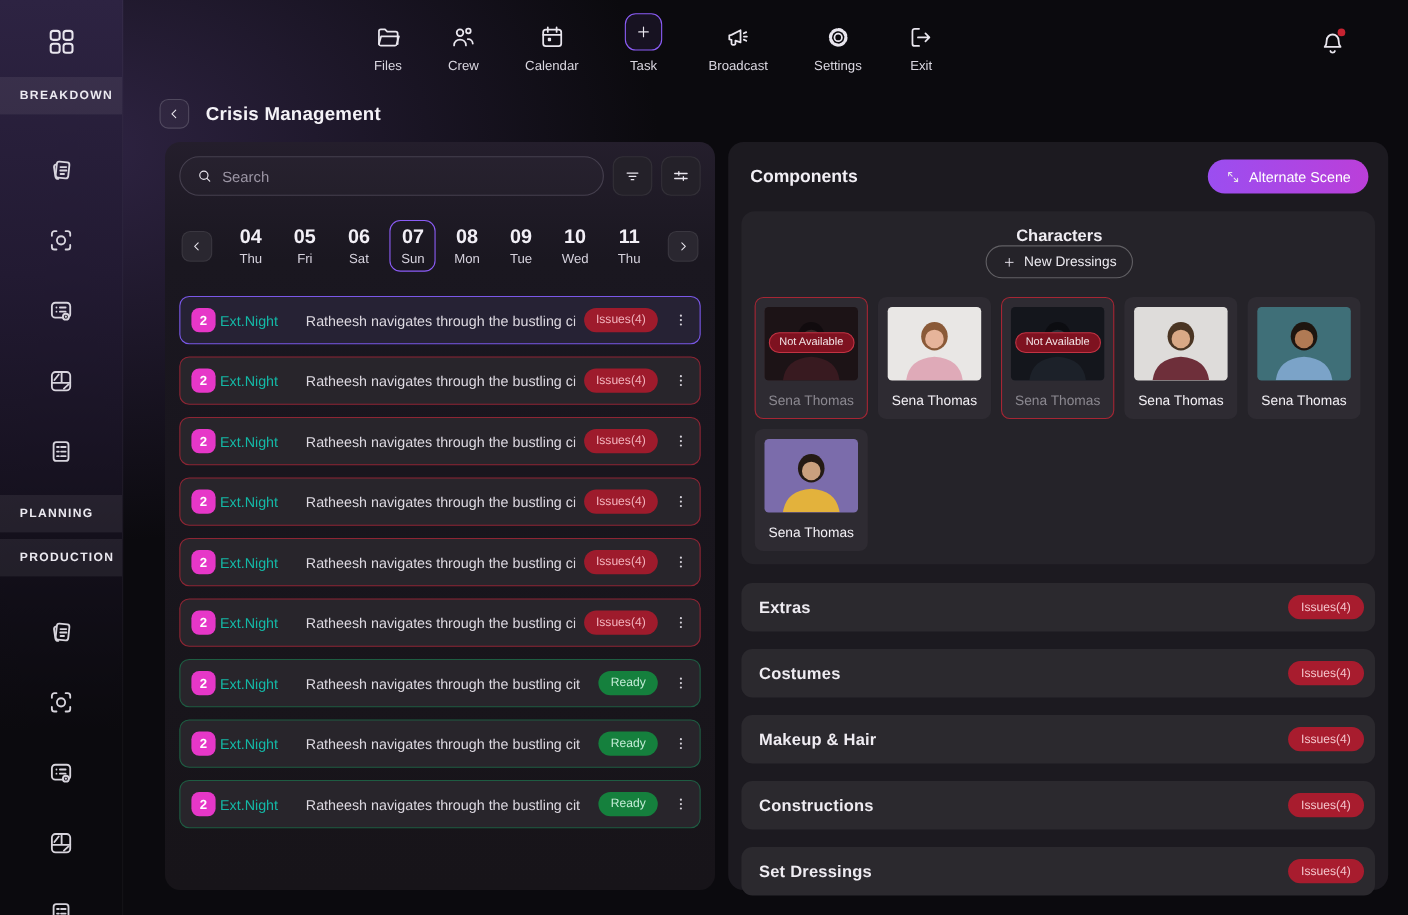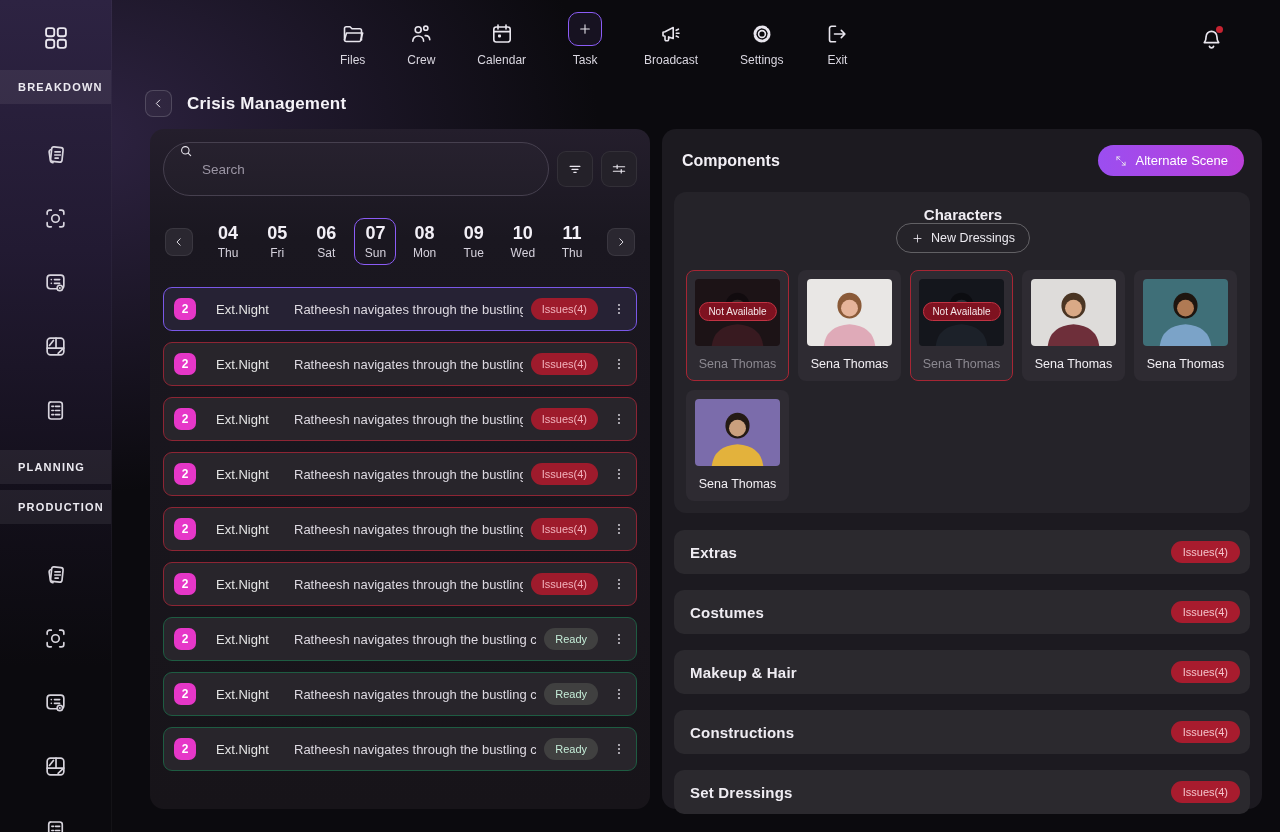--- a/index.html
+++ b/index.html
@@ -59,21 +59,21 @@
 
   
   .panels { display:flex; gap:12px; margin:12px 18px 0 38px; }
   .panel { border-radius:14px; height:680px; }
   .scenes-panel { width:500px; background:linear-gradient(180deg,#241e2c 0%,#1a1720 16%,#171419 100%); padding:13px; }
   .components-panel { flex:1; background:#1c1a20; padding:13px 12px; }
 
   
   .scenes-title { font-size:16px; font-weight:bold; color:#f2eff5; margin:9px 0 16px 2px; }
   .search-row { display:flex; gap:8px; align-items:center; }
-  .search-box { flex:1; display:flex; gap:8px; height:54px; border:1px solid #46404f; border-radius:999px; padding:0 14px; background:rgba(255,255,255,.02); }
+  .search-box { flex:1; display:flex; align-items:center; gap:8px; height:36px; border:1px solid #46404f; border-radius:999px; padding:0 14px; background:rgba(255,255,255,.02); }
   .search-box input { flex:1; background:transparent; border:none; outline:none; color:#e7e4ec; font-size:13.5px; font-family:"Liberation Sans",sans-serif; }
   .search-box input::placeholder { color:#9b95a4; }
   .sq-btn { width:36px; height:36px; border-radius:9px; background:#242129; border:1px solid rgba(255,255,255,.07);
             display:flex; align-items:center; justify-content:center; cursor:pointer; }
 
   .dates-row { display:flex; align-items:center; margin:22px 2px 0; }
   .chev-btn { width:28px; height:28px; border-radius:8px; background:#2a2730; border:1px solid rgba(255,255,255,.08);
               display:flex; align-items:center; justify-content:center; cursor:pointer; flex:0 0 auto; }
   .dates { flex:1; display:flex; justify-content:space-between; padding:0 14px; }
   .date-cell { text-align:center; padding:4px 6px; border-radius:10px; border:1.5px solid transparent; cursor:pointer; min-width:42px; }
@@ -82,24 +82,24 @@
   .date-cell.selected { border-color:#8b5cf6; }
 
   .scene-list { margin-top:22px; }
   .scene-row { display:flex; align-items:center; height:44px; border-radius:9px; background:#28252b;
                border:1px solid #454149; padding:0 6px 0 10px; margin-bottom:11px; cursor:pointer; }
   .scene-row.selected { border-color:#7a58e8; background:#262234; }
   .scene-row.issues { border-color:#8d2534; }
   .scene-row.ready { border-color:#1e5c42; }
   .num-badge { width:22px; height:22px; border-radius:7px; background:#e637c8; color:#fff; font-size:12px; font-weight:bold;
                display:flex; align-items:center; justify-content:center; flex:0 0 auto; }
-  .slug { width:78px; margin-left:20px; font-size:13px; color:#e5e5e5; flex:0 0 auto; }
+  .slug { width:78px; margin-left:4px; font-size:13px; color:#14b8a6; flex:0 0 auto; }
   .desc { flex:1; font-size:13px; color:#ddd9e1; white-space:nowrap; overflow:hidden; }
   .status { flex:0 0 auto; font-size:11px; padding:5px 11px; border-radius:999px; background:#9e1b2c; color:#f2b2bc; margin:0 10px 0 8px; }
-  .scene-row.ready .status { background:#404040; color:#c4ecd7; }
+  .scene-row.ready .status { background:#15803d; color:#c4ecd7; }
   .kebab { width:22px; height:30px; display:flex; align-items:center; justify-content:center; cursor:pointer; }
 
   
   .comp-head { display:flex; align-items:center; justify-content:space-between; padding:3px 6px 0 8px; }
   .comp-title { font-size:16px; font-weight:bold; color:#f2eff5; }
   .alt-btn { display:flex; align-items:center; gap:7px; height:31px; padding:0 16px; border-radius:999px; border:none; cursor:pointer;
              background:linear-gradient(90deg,#9b4ef0 0%,#bb3fd9 100%); color:#fff; font-size:13px; font-family:"Liberation Sans",sans-serif; }
   .chars-card { background:#252329; border-radius:12px; margin-top:16px; padding:12px; }
   .chars-head { display:flex; align-items:center; justify-content:space-between; padding:2px 2px 0 4px;flex-direction:column; }
   .chars-title { font-size:15px; font-weight:bold; color:#f0edf3; }

